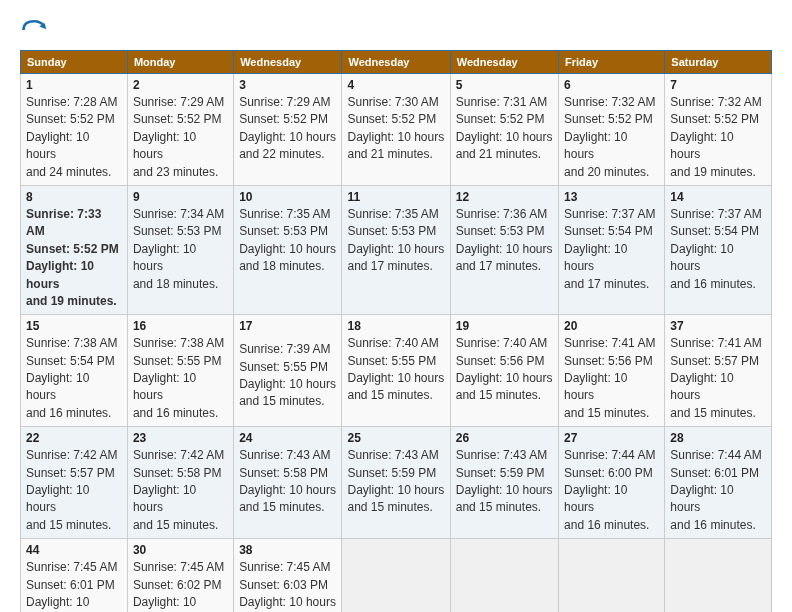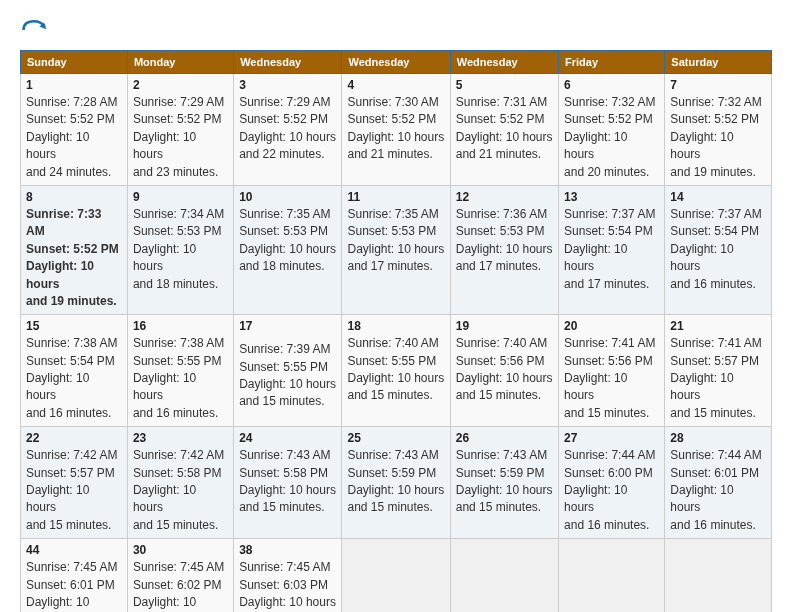--- a/index.html
+++ b/index.html
@@ -270,21 +270,21 @@
 and 15 minutes.</div>
           </td>
           <td>
             <span class="day-num">20</span>
             <div class="day-info" style="white-space: pre-line;">Sunrise: 7:41 AM
 Sunset: 5:56 PM
 Daylight: 10 hours
 and 15 minutes.</div>
           </td>
           <td>
-            <span class="day-num">21</span>
+            <span class="day-num">37</span>
             <div class="day-info" style="white-space: pre-line;">Sunrise: 7:41 AM
 Sunset: 5:57 PM
 Daylight: 10 hours
 and 15 minutes.</div>
           </td>
         </tr>
         <tr>
           <td>
             <span class="day-num">22</span>
             <div class="day-info" style="white-space: pre-line;">Sunrise: 7:42 AM

